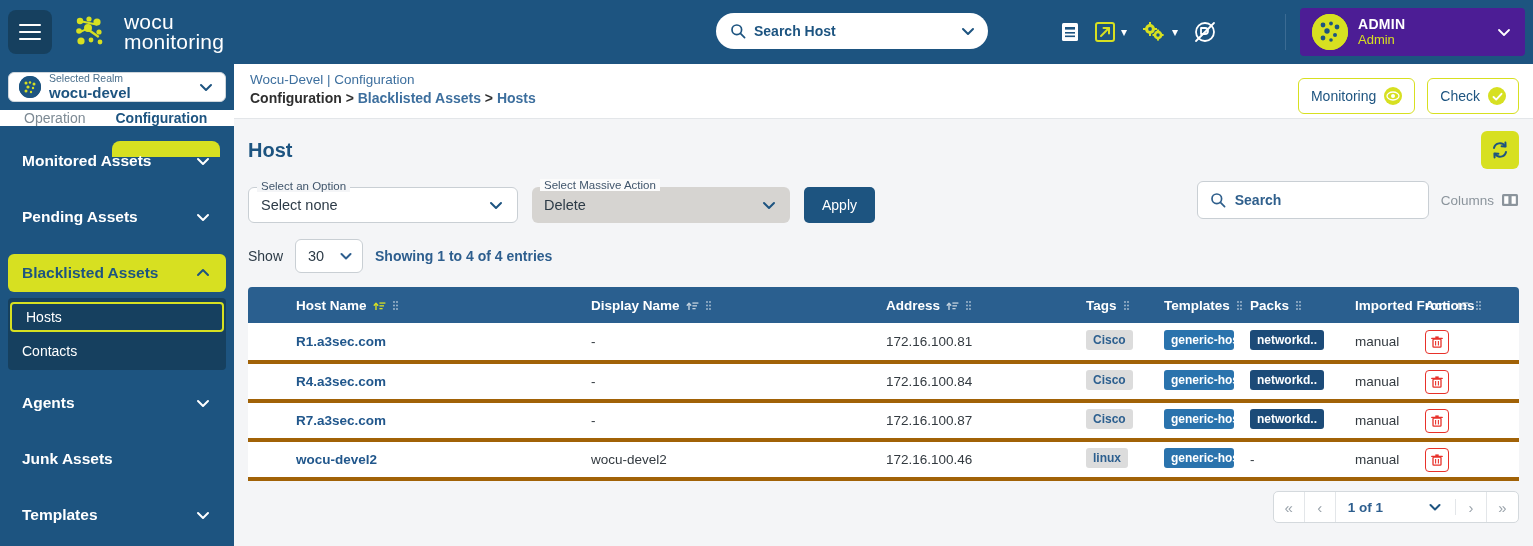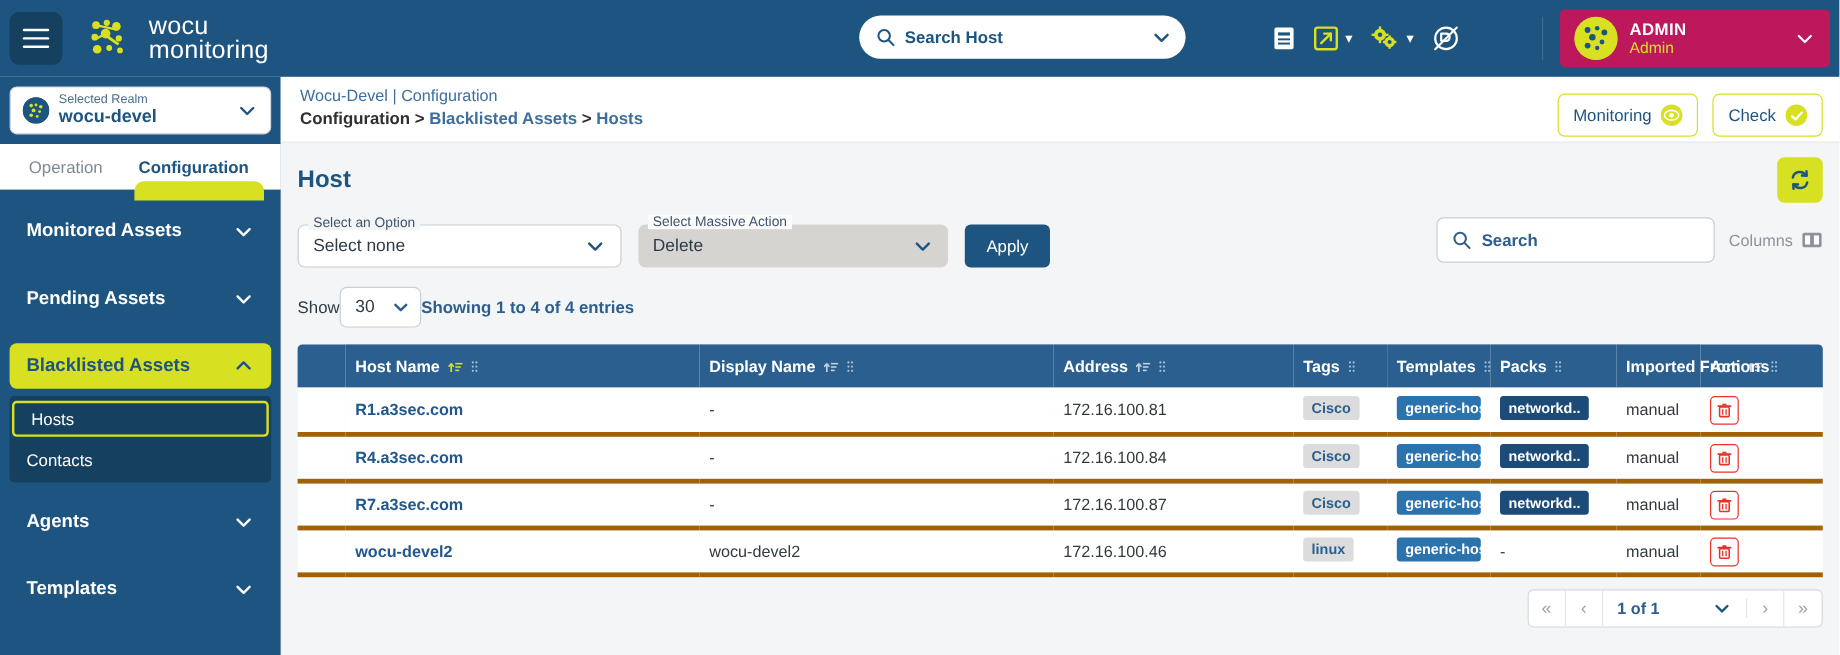--- a/index.html
+++ b/index.html
@@ -36,21 +36,21 @@
   .search-wrap .ph { color: #1d5480; font-size: 14px; font-weight: bold; flex: 1; }
   .icon-svg { display: block; }
 
   .top-icons { position: absolute; left: 1060px; top: 0; height: 64px; display: flex; align-items: center; gap: 14px; }
   .ti { display: flex; align-items: center; gap: 5px; cursor: pointer; }
   .chev-sm { color: #ffffff; font-size: 12px; }
   .divider-v { position: absolute; left: 1285px; top: 14px; width: 1px; height: 36px; background: #3b6b93; }
 
   .user-chip {
     position: absolute; left: 1300px; top: 8px; height: 48px; width: 225px;
-    background: #be185d; border-radius: 4px; display: flex; align-items: center;
+    background: #4c1d95; border-radius: 4px; display: flex; align-items: center;
     padding: 0 12px; gap: 10px; cursor: pointer;
   }
   .avatar { width: 36px; height: 36px; border-radius: 50%; background: #d7e021; position: relative; flex: 0 0 36px; }
   .user-names { display: flex; flex-direction: column; line-height: 1.15; flex: 1; }
   .user-names .n1 { color: #fff; font-size: 14px; font-weight: bold; letter-spacing: .3px; }
   .user-names .n2 { color: #d7e021; font-size: 13px; }
 
   
   .body { flex: 1; display: flex; min-height: 0; }
 
@@ -112,21 +112,21 @@
   .sel-field.gray .sel-label { background: #fbfbfb; }
   .sel-val { flex: 1; font-size: 14.5px; color: #2d3b47; }
   .apply-btn { height: 36px; padding: 0 18px; background: #1d5480; color: #fff; font-size: 14px; border-radius: 5px; display: flex; align-items: center; cursor: pointer; }
 
   .right-tools { position: absolute; right: 0; top: 8px; display: flex; align-items: center; gap: 12px; }
   .tbl-search { width: 232px; height: 38px; background: #fff; border: 1px solid #c9cfd4; border-radius: 6px; display: flex; align-items: center; gap: 9px; padding: 0 12px; }
   .tbl-search .ph { font-size: 14px; color: #2f5f8c; font-weight: bold; }
   .columns-btn { display: flex; align-items: center; gap: 7px; cursor: pointer; }
   .columns-btn .lbl { font-size: 13.5px; color: #8b949c; }
 
-  .showrow { display: flex; align-items: center; padding-top: 16px; }
+  .showrow { display: flex; align-items: center; gap: 12px; padding-top: 16px; }
   .showrow .lbl { font-size: 14px; color: #2d3b47; }
   .show-sel { width: 68px; height: 34px; background: #fff; border: 1px solid #c9cfd4; border-radius: 6px; display: flex; align-items: center; justify-content: space-between; padding: 0 8px 0 12px; cursor: pointer; }
   .show-sel .v { font-size: 14.5px; color: #2d3b47; }
   .showing { font-size: 14px; color: #2d5e8e; font-weight: bold; }
 
   
   .table-wrap { margin-top: 14px; }
   table { width: 100%; border-collapse: collapse; table-layout: fixed; }
   thead th { background: #2a5f8f; color: #fff; font-size: 13.5px; font-weight: bold; height: 36px; text-align: left; padding: 0 8px; white-space: nowrap; }
   thead th:first-child { border-radius: 4px 0 0 0; }
@@ -353,20 +353,23 @@
 
         <div class="m-item">
           <span class="lbl">Agents</span>
           <span>
             <svg width="18" height="18" viewBox="0 0 18 18" class="icon-svg">
               <polyline points="4,7 9,12 14,7" fill="none" stroke="#ffffff" stroke-width="2" stroke-linecap="round" stroke-linejoin="round"></polyline>
             </svg>
           </span>
         </div>
 
+        <div class="m-item">
+          <span class="lbl">Junk Assets</span>
+        </div>
 
         <div class="m-item">
           <span class="lbl">Templates</span>
           <span>
             <svg width="18" height="18" viewBox="0 0 18 18" class="icon-svg">
               <polyline points="4,7 9,12 14,7" fill="none" stroke="#ffffff" stroke-width="2" stroke-linecap="round" stroke-linejoin="round"></polyline>
             </svg>
           </span>
         </div>
       </div>

